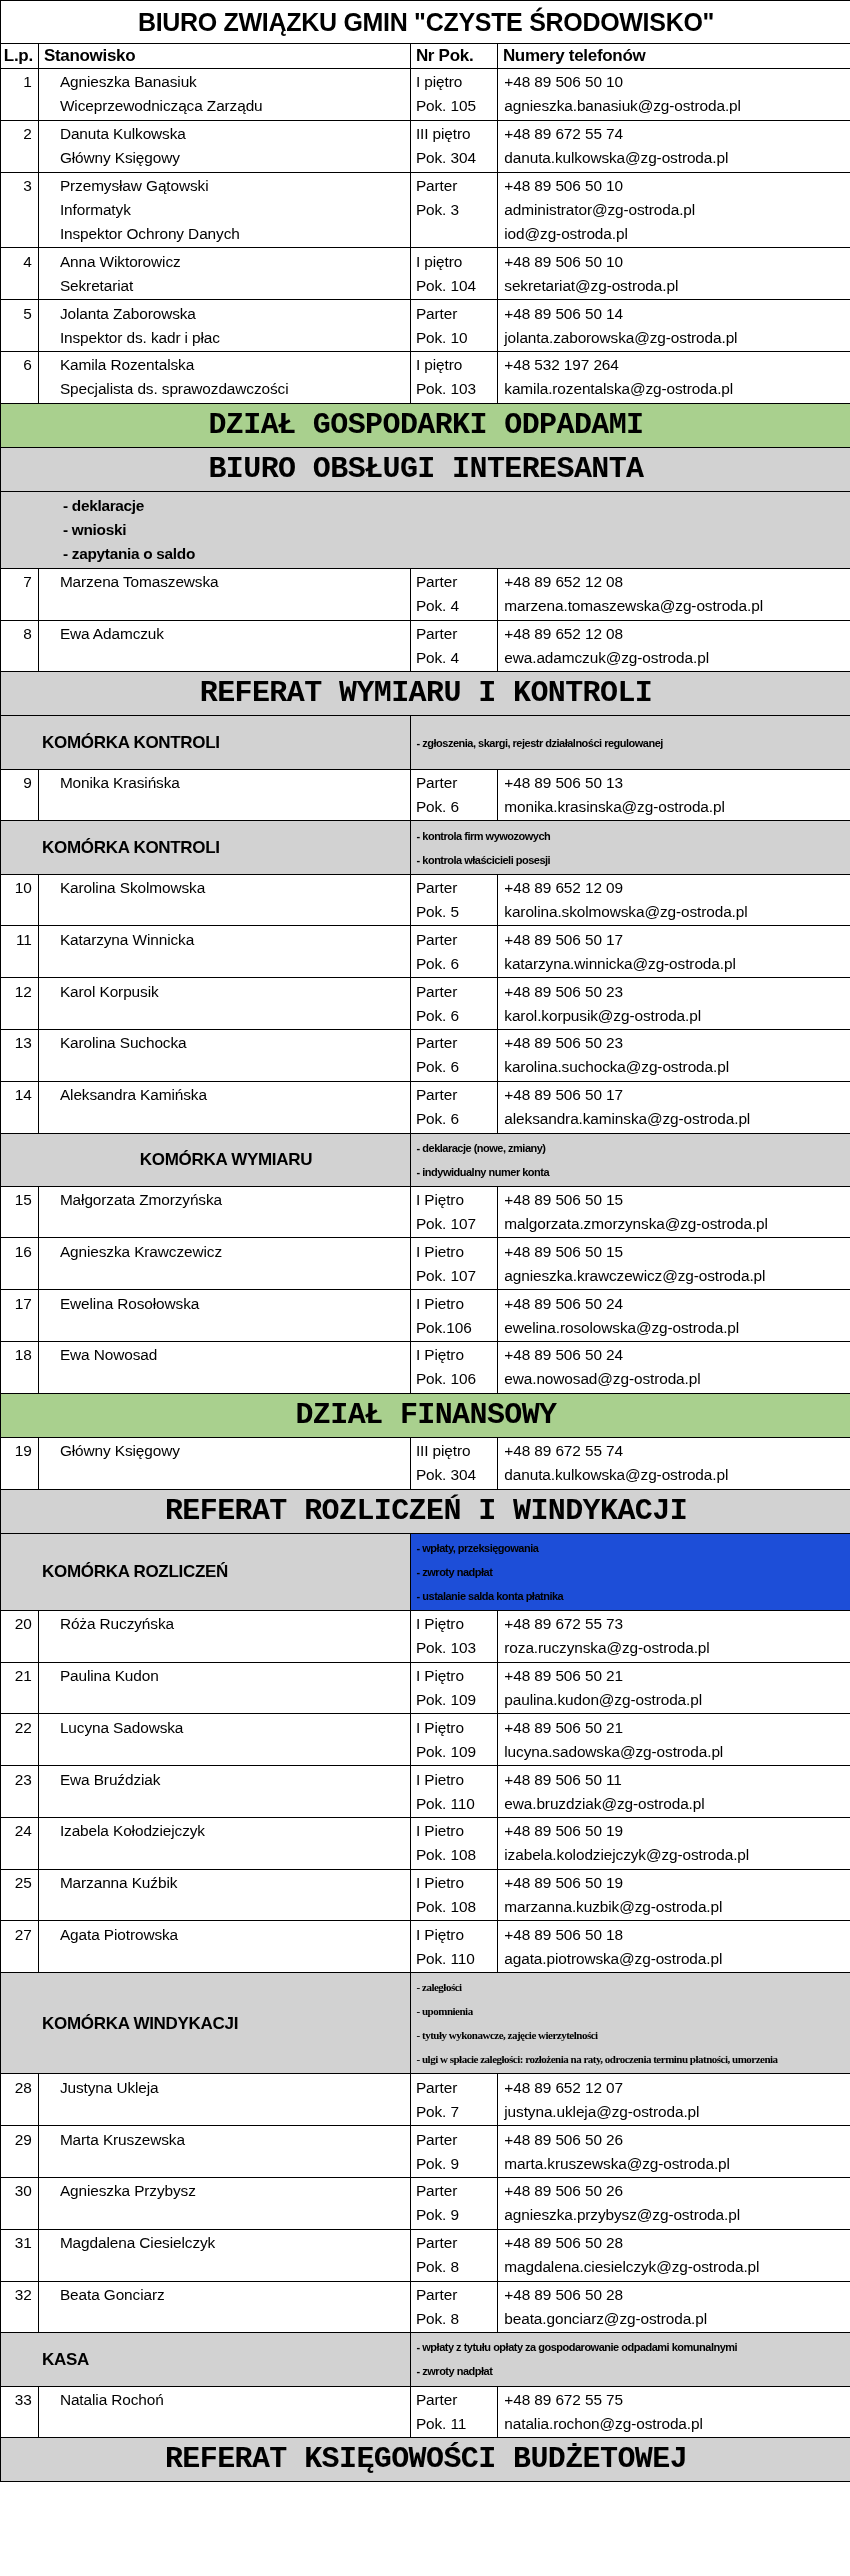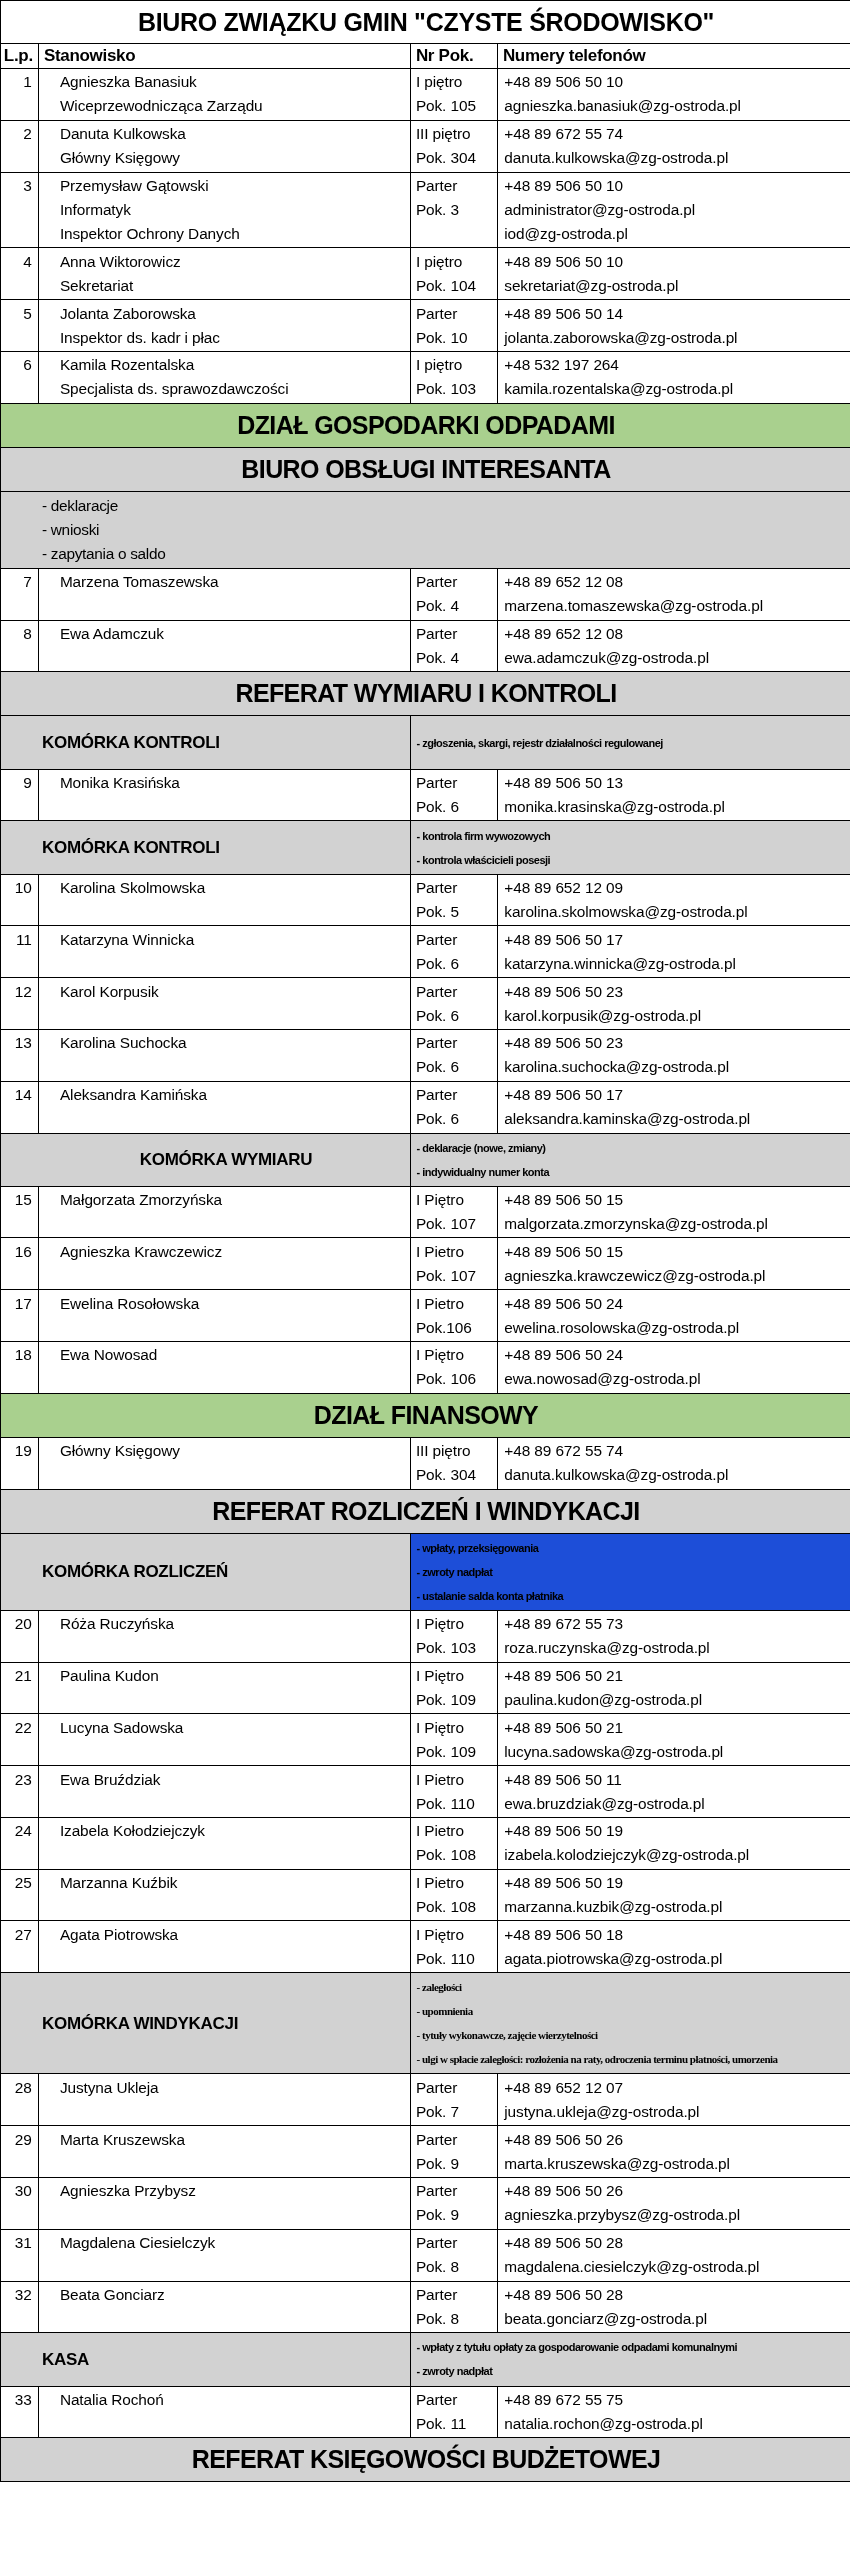--- a/index.html
+++ b/index.html
@@ -16,24 +16,24 @@
   .r-colheader td.c-lp{padding-left:2.8px;}
   
   .r-person td{height:46px;padding-top:1.4px;padding-bottom:1.4px;background:#fff;}
   .r-person td.lp{text-align:right;padding-right:6.3px;}
   .r-person td.lp .line{padding:0;}
   .r-person td.who .line{padding-left:4.9px;margin-left:16px;}
   .r-person td.room .line{padding-left:4.9px;}
   .r-person td.contact .line{padding-left:6.3px;}
   
   .r-green td,.r-gray td{height:43px;text-align:center;vertical-align:middle;}
-  .r-green .line,.r-gray .line{font-weight:bold;font-size:25px;letter-spacing:-0.6px;line-height:25px;}
+  .r-green .line,.r-gray .line{font-weight:bold;font-size:30px;letter-spacing:-0.6px;line-height:25px;font-family:Liberation Mono, monospace;}
   
   .r-notes td{height:43px;vertical-align:middle;padding:2.1px 0;}
-  .r-notes .line{font-weight:normal;padding-left:41px;letter-spacing:-0.3px;}
+  .r-notes .line{font-weight:bold;padding-left:62px;letter-spacing:-0.3px;}
   
   .r-unit td{height:48px;vertical-align:middle;}
   .r-unit td.unit-label-cell{padding-left:41px;margin-left:32px;}
   .r-unit .unit-label{font-weight:bold;font-size:17px;letter-spacing:-0.3px;line-height:21px;white-space:nowrap;}
   .r-unit td.unit-notes-cell{padding:2.1px 0;}
   .r-unit .unit-notes-cell .line{font-weight:bold;font-size:11px;letter-spacing:-0.5px;padding-left:5.6px;padding-right:4.2px;white-space:normal;}
 </style>
 </head>
 <body>
 

